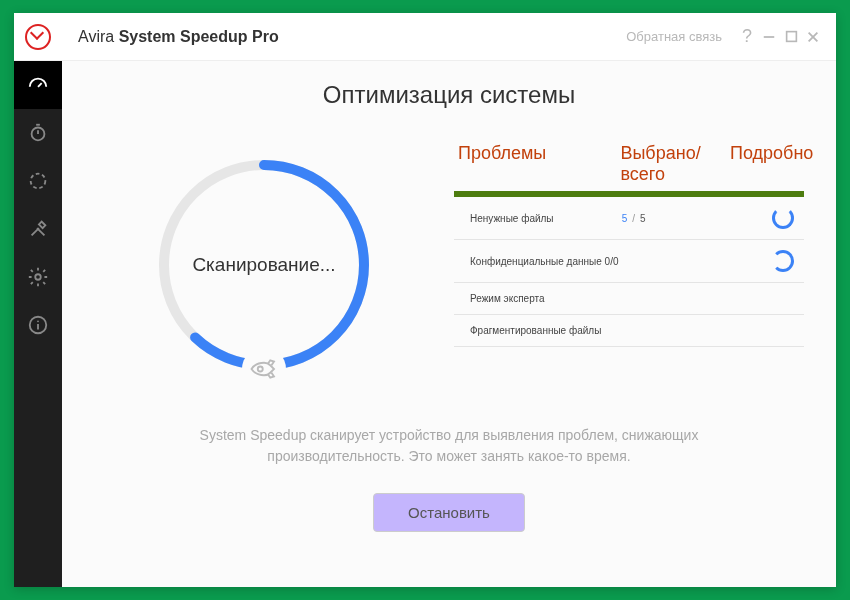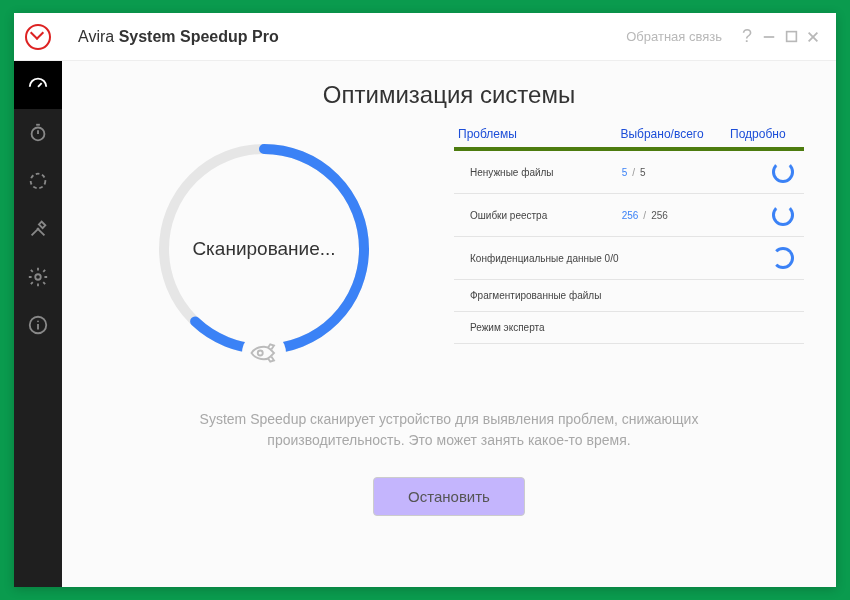--- a/index.html
+++ b/index.html
@@ -85,21 +85,21 @@
   background: #fbfbfb;
   padding: 20px 32px 20px 32px;
   display: flex;
   flex-direction: column;
 }
 .page-title {
   text-align: center;
   font-size: 24px;
   font-weight: 400;
   color: #333;
-  margin-bottom: 8px;
+  margin-bottom: 24px;
 }
 .main-row { display: flex; gap: 20px; }
 .scan-col {
   width: 340px;
   display: flex;
   flex-direction: column;
   align-items: center;
   padding-top: 12px;
 }
 .progress-ring {
@@ -128,24 +128,24 @@
   background: #fbfbfb;
   display: flex;
   align-items: center;
   justify-content: center;
 }
 .rocket-badge svg { width: 30px; height: 30px; }
 .table-col { flex: 1; padding-top: 4px; }
 .tbl { width: 100%; }
 .tbl-head {
   display: flex;
-  color: #1d4ed8;
-  font-size: 12px;
+  color: #c2410c;
+  font-size: 18px;
   padding: 6px 4px;
-  border-bottom: 4px solid #4d7c0f;
+  border-bottom: 6px solid #4d7c0f;
 }
 .th-problems { flex: 1.4; }
 .th-selected { flex: 1; padding-left: 9px; }
 .th-details { width: 70px; text-align: left; }
 .tbl-row {
   display: flex;
   align-items: center;
   padding: 10px 4px;
   border-bottom: 1px solid #e4e4e4;
   font-size: 10px;
@@ -292,40 +292,33 @@
             </div>
             <div id="tbody">
                 <div class="tbl-row">
                   <div class="td-problems">Ненужные файлы</div>
                   <div class="td-selected"><span class="sel">5</span><span class="sep">/</span><span class="tot">5</span></div>
                   <div class="td-details">
                     <div class="spinner"></div>
                   </div>
                 </div>
                 <div class="tbl-row">
-                  <div class="td-problems">Ошибки реестра</div>
-                  <div class="td-selected"><span class="sel">256</span><span class="sep">/</span><span class="tot">256</span></div>
-                  <div class="td-details">
-                    <div class="spinner"></div>
-                  </div>
-                </div>
-                <div class="tbl-row">
                   <div class="td-problems">Конфиденциальные данные <span class="sel">0</span><span class="sep">/</span><span class="tot">0</span></div>
                   <div class="td-selected"></div>
                   <div class="td-details">
                     <div class="spinner alt"></div>
                   </div>
                 </div>
                 <div class="tbl-row">
-                  <div class="td-problems">Фрагментированные файлы</div>
+                  <div class="td-problems">Режим эксперта</div>
                   <div class="td-selected"></div>
                   <div class="td-details"></div>
                 </div>
                 <div class="tbl-row">
-                  <div class="td-problems">Режим эксперта</div>
+                  <div class="td-problems">Фрагментированные файлы</div>
                   <div class="td-selected"></div>
                   <div class="td-details"></div>
                 </div>
               </div>
           </div>
         </div>
       </div>
 
       <div class="description">
         <span>System Speedup сканирует устройство для выявления проблем, снижающих</span><br>

